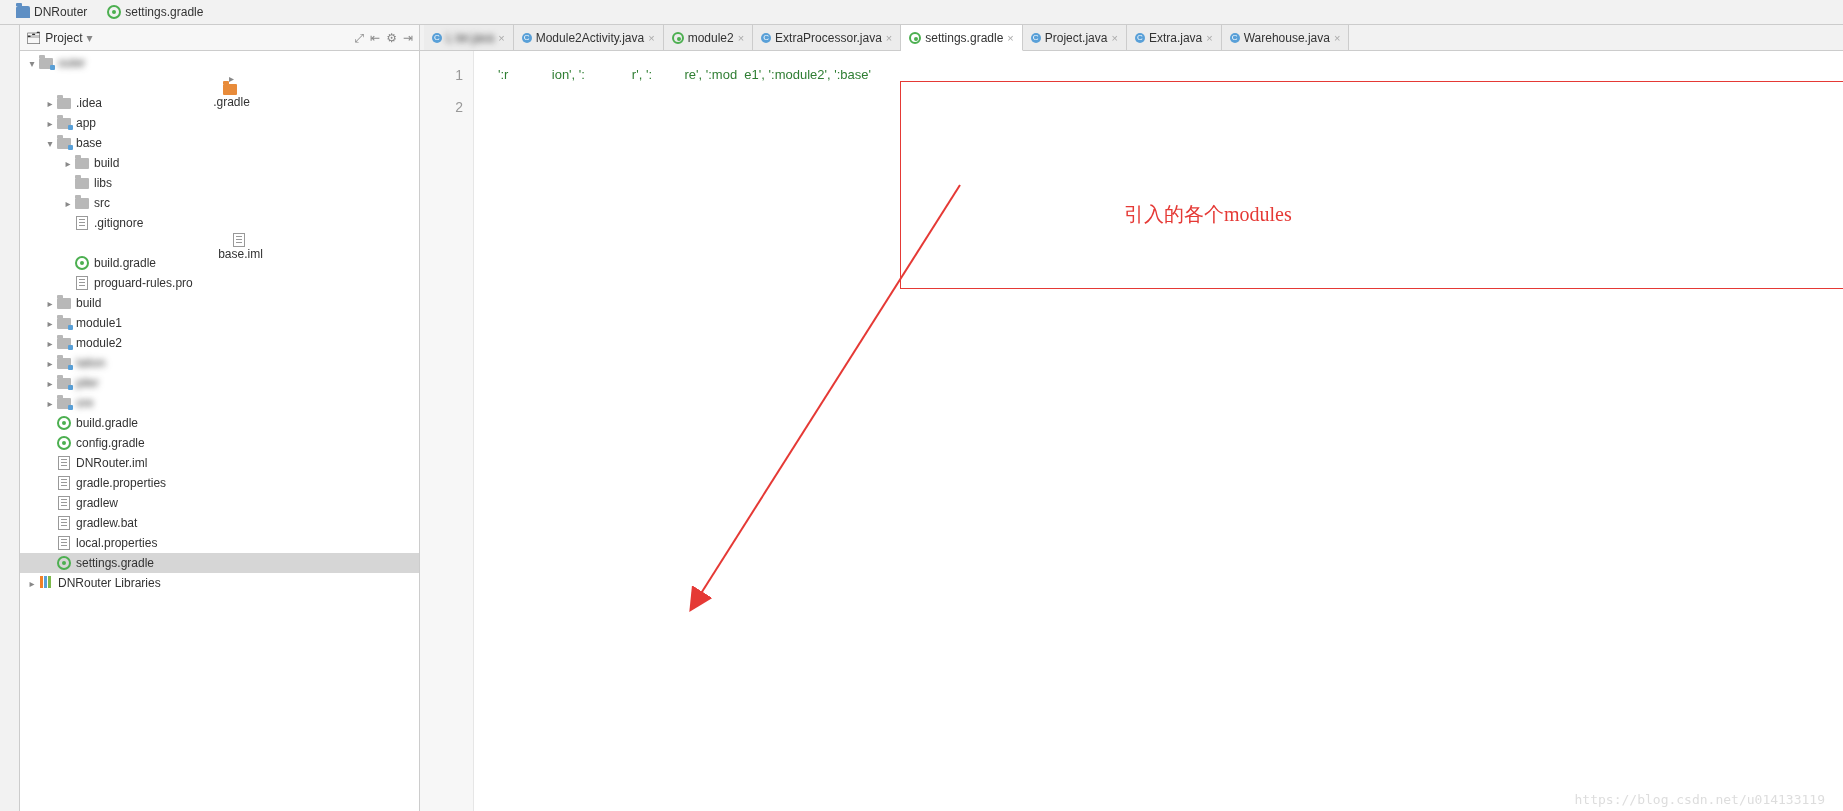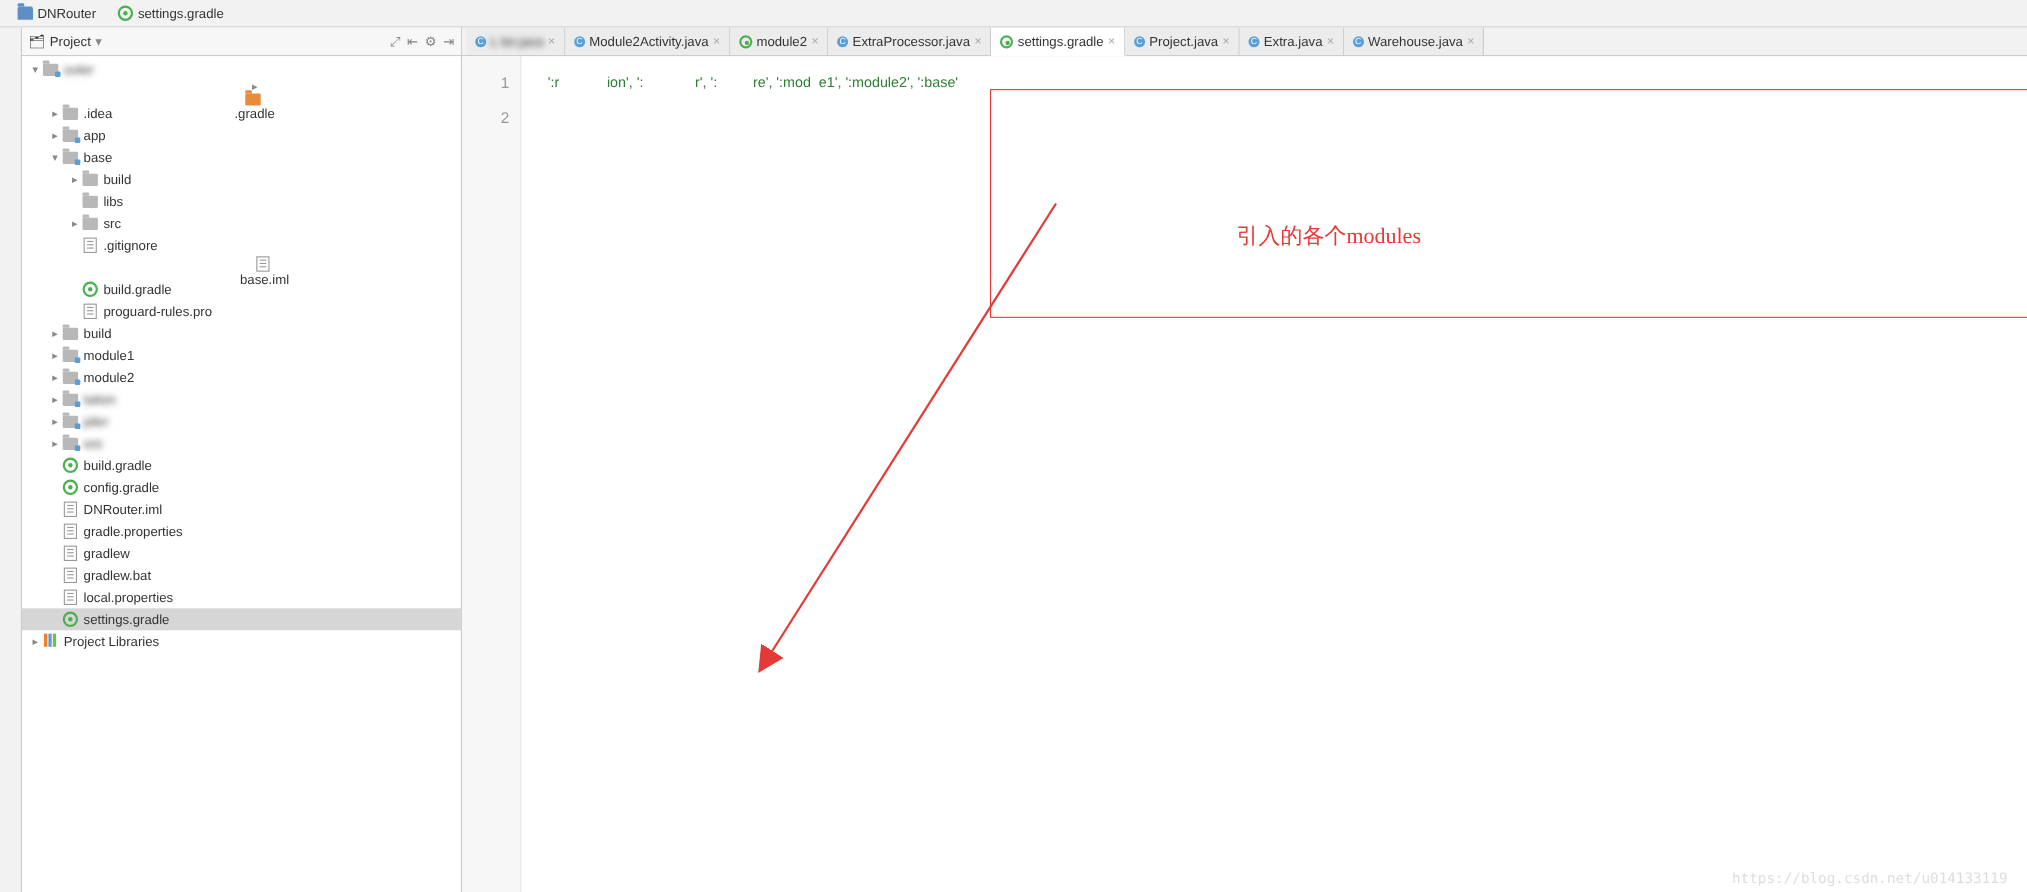--- a/index.html
+++ b/index.html
@@ -280,21 +280,21 @@
           <span class="ticon">
             <span class="i-gradle"></span>
           </span>
           <span>settings.gradle</span>
         </div>
         <div class="tree-row" style="padding-left: 6px;">
           <span class="arrow right"></span>
           <span class="ticon">
             <span class="i-lib"><span></span><span></span><span></span></span>
           </span>
-          <span>Project Libraries</span>
+          <span>DNRouter Libraries</span>
         </div>
       </div>
   </div>
 
   <div class="editor">
     <div class="tabs" id="tabs">
         <div class="tab">
           <span class="i-java">C</span>
           <span class="blur">L       ter.java</span>
           <span class="close">×</span>

